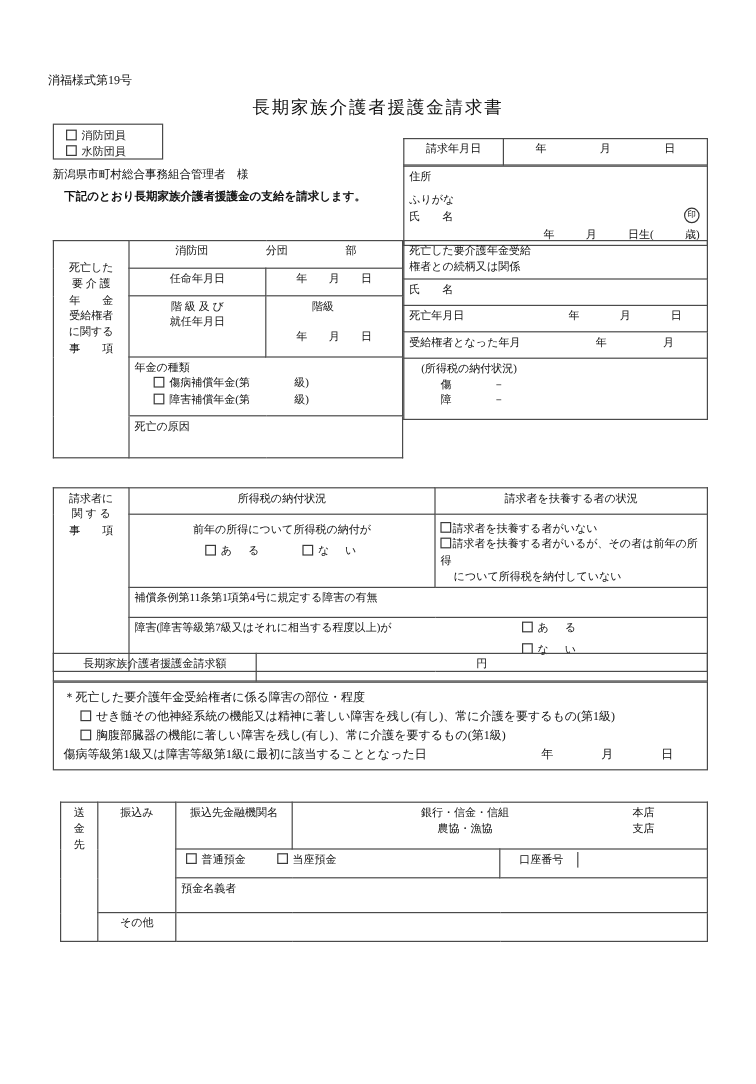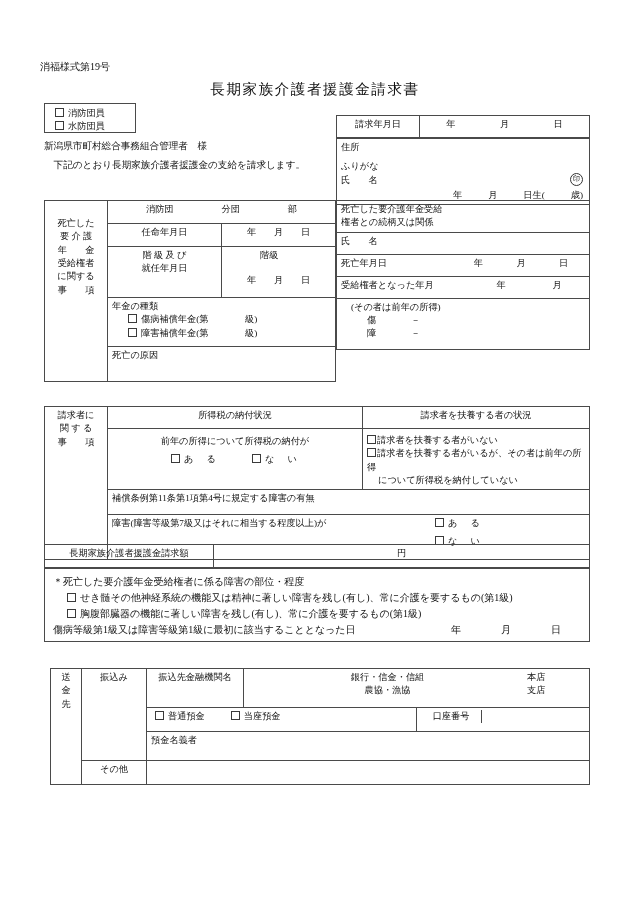--- a/index.html
+++ b/index.html
@@ -132,21 +132,21 @@
           <span>月</span>
           <span>日</span>
         </div>
       </td>
     </tr>
   </tbody>
     </table>
 
   <div class="abs" id="addressee-block">
     <div class="ad-line1">新潟県市町村総合事務組合管理者　様</div>
-    <div style="text-indent:1em;">下記のとおり長期家族介護者援護金の支給を請求します。</div>
+    <div style="text-indent:1em;font-weight:bold;">下記のとおり長期家族介護者援護金の支給を請求します。</div>
   </div>
 
   <table class="abs tbl" id="applicant-id-table">
     <tbody>
         <tr>
       <td style="height:56px;margin-top:48px;">
         <div>住所</div>
         <div style="margin-top:6px;">ふりがな</div>
         <div style="position:relative;">
           <span>氏　　名</span>
@@ -262,21 +262,21 @@
           <span style="width:132px;">受給権者となった年月</span>
           <span style="flex:1;display:flex;justify-content:space-around;">
             <span>年</span>
             <span>月</span>
           </span>
         </div>
       </td>
     </tr>
     <tr>
       <td style="height:46px;">
-        <div style="padding-left:10px;">(その者は前年の所得)</div>
+        <div style="padding-left:10px;">(所得税の納付状況)</div>
         <div style="padding-left:26px;display:flex;">
           <span style="width:44px;">傷</span>
           <span>－</span>
         </div>
         <div style="padding-left:26px;display:flex;">
           <span style="width:44px;">障</span>
           <span>－</span>
         </div>
       </td>
     </tr>

